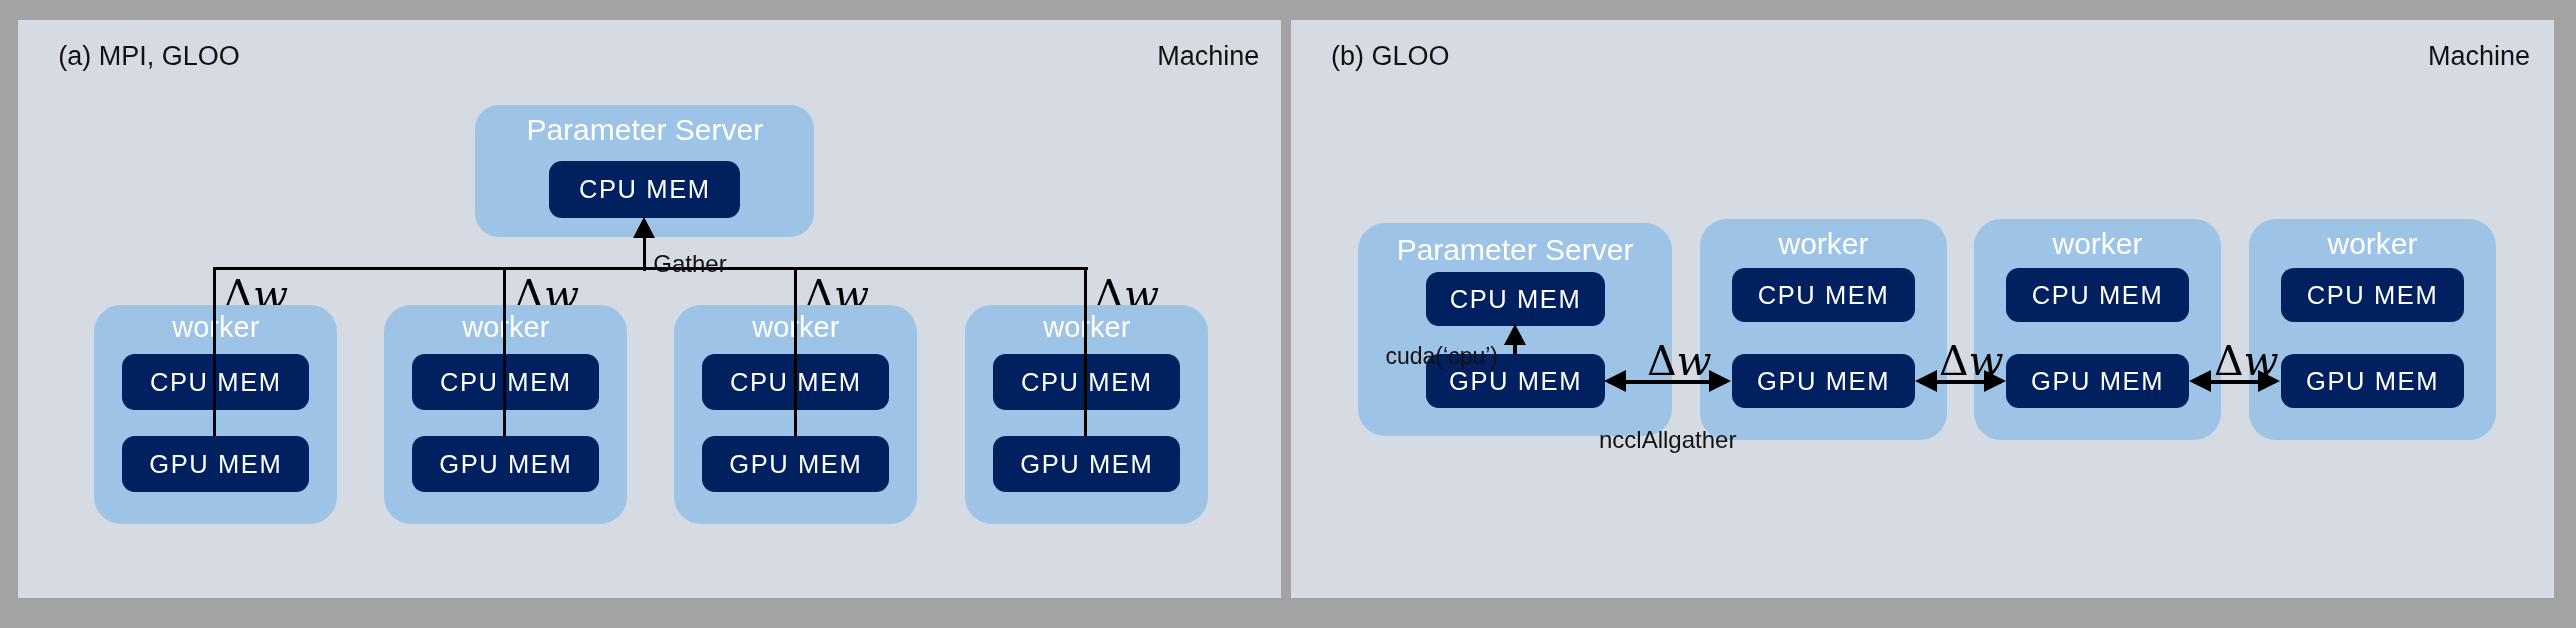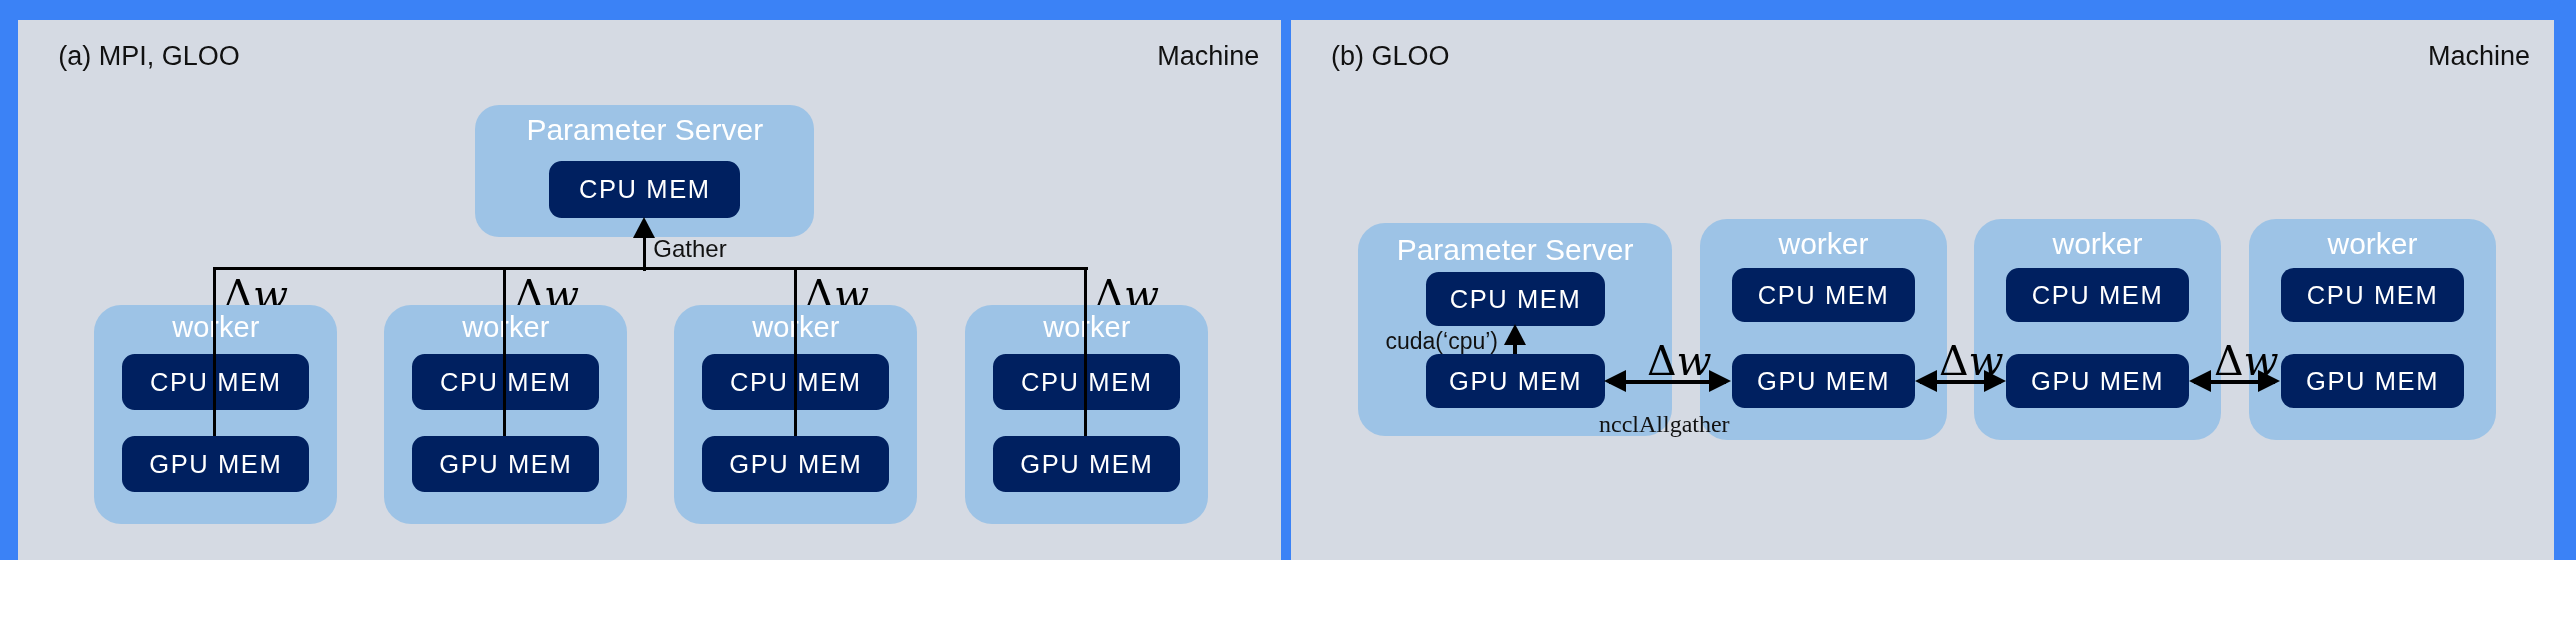--- a/index.html
+++ b/index.html
@@ -4,37 +4,37 @@
 <style>
   :root{
     --panel-bg:#d5dae3;
     --blue:#9dc3e6;
     --navy:#002060;
     --ink:#111111;
   }
   *{box-sizing:border-box;margin:0;padding:0;}
   html,body{background:#ffffff;}
   body{font-family:"Liberation Sans","DejaVu Sans",sans-serif;}
-  .canvas{position:relative;width:2576px;height:560px;background:#3b82f6;overflow:hidden;}
+  .canvas{position:relative;width:2576px;height:628px;background:#a3a3a3;overflow:hidden;}
   .panel{position:absolute;top:20px;width:1263px;height:578px;background:var(--panel-bg);}
   .panel-label{position:absolute;left:40px;top:20.7px;font-size:27px;color:var(--ink);}
   .machine-label{position:absolute;top:20.7px;font-size:27px;color:var(--ink);}
   .bluebox{position:absolute;background:var(--blue);border-radius:27px;}
   .box-title{position:absolute;left:0;width:100%;text-align:center;color:#ffffff;white-space:nowrap;}
   .mem{position:absolute;background:var(--navy);border-radius:12.7px;color:#ffffff;
        display:flex;align-items:center;justify-content:center;
        font-size:25.5px;letter-spacing:1.6px;white-space:nowrap;}
   .line{position:absolute;background:#000;}
   .head-up{position:absolute;width:0;height:0;
            border-left:11px solid transparent;border-right:11px solid transparent;
            border-bottom:21.5px solid #000;}
   .dw{position:absolute;font-family:"DejaVu Serif","Liberation Serif",serif;
       font-size:41px;color:#000;white-space:nowrap;}
   .dw .w{font-style:italic;}
-  .small-label{position:absolute;font-size:24px;color:var(--ink);white-space:nowrap;}
+  .small-label{position:absolute;font-size:24px;color:var(--ink);white-space:nowrap;margin-top:15px;}
   .darrow{position:absolute;height:22px;}
   .darrow .dline{position:absolute;left:4.8px;right:4.8px;top:9.5px;height:4px;background:#000;}
   .darrow .dhead{position:absolute;width:0;height:0;top:0;
                  border-top:11px solid transparent;border-bottom:11px solid transparent;}
   .darrow .dhead-l{left:0;border-right:22px solid #000;}
   .darrow .dhead-r{right:0;border-left:22px solid #000;}
 </style>
 </head>
 <body>
 
@@ -165,17 +165,17 @@
     <div class="darrow" style="left:898px;top:350px;width:91px;">
       <div class="dline"></div>
       <div class="dhead dhead-l"></div>
       <div class="dhead dhead-r"></div>
     </div>
 
     <div class="dw" style="left:356px;top:317px;"><span>Δ</span><span class="w">w</span></div>
     <div class="dw" style="left:648px;top:317px;"><span>Δ</span><span class="w">w</span></div>
     <div class="dw" style="left:923px;top:317px;"><span>Δ</span><span class="w">w</span></div>
 
-    <div class="small-label" style="left:308px;top:391px;font-family:Liberation Serif, serif;">ncclAllgather</div>
+    <div class="small-label" style="left:308px;top:391px;">ncclAllgather</div>
   </div>
 
 </div>
 
 
 </body></html>

